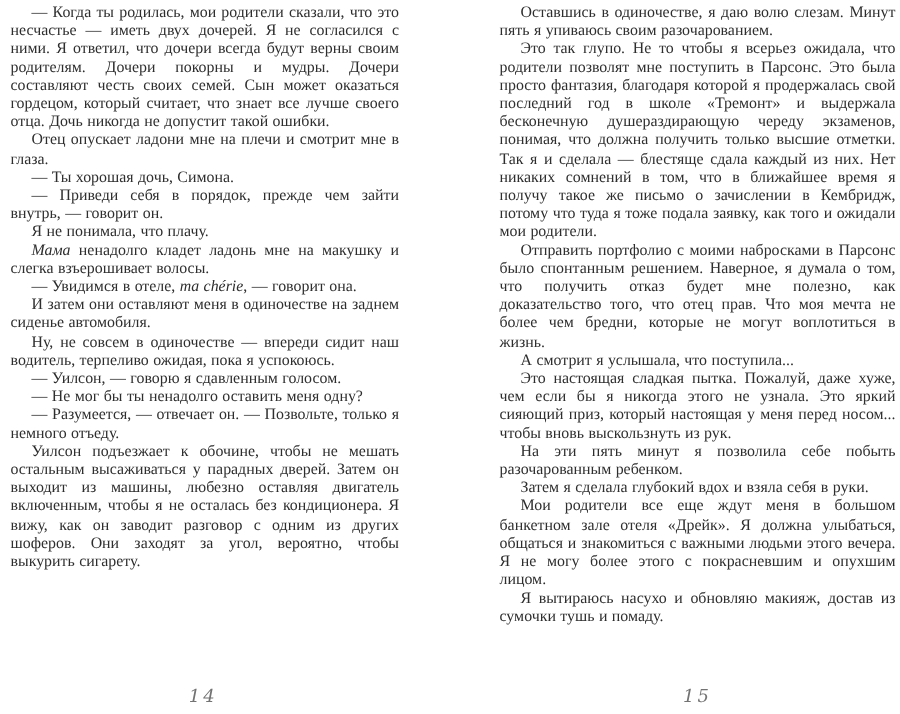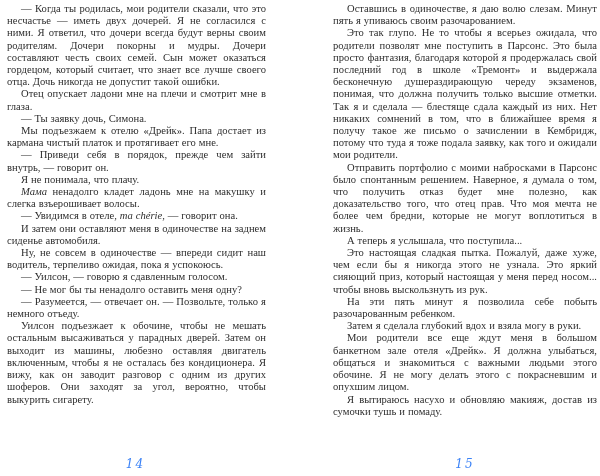--- a/index.html
+++ b/index.html
@@ -39,56 +39,55 @@
   .page-text em {
     font-style: italic;
   }
   .page-number {
     position: absolute;
     bottom: 5px;
     text-align: center;
     font-family: "DejaVu Serif", serif;
     font-style: italic;
     font-size: 12px;
-    color: #3b82f6;
+    color: #737373;
     letter-spacing: 2px;
   }
   .page.left  .page-number { left: 5px;  right: 34px; }
   .page.right .page-number { left: 33px; right: 3px; }
 </style>
 </head>
 <body>
 
 <div class="spread">
   <div class="page left">
     <div class="page-text" id="left-paras">
         <p>— Когда ты родилась, мои родители сказали, что это несчастье — иметь двух дочерей. Я не согласился с ними. Я ответил, что дочери всегда будут верны своим родителям. Дочери покорны и мудры. Дочери составляют честь своих семей. Сын может оказаться гордецом, который считает, что знает все лучше своего отца. Дочь никогда не допустит такой ошибки.</p>
         <p>Отец опускает ладони мне на плечи и смотрит мне в глаза.</p>
-        <p>— Ты заявку дочь, Симона.</p>
-        <p>Мы подъезжаем к отелю «Дрейк». Папа достает из кармана чистый платок и протягивает его мне.</p>
+        <p>— Ты хорошая дочь, Симона.</p>
         <p>— Приведи себя в порядок, прежде чем зайти внутрь, — говорит он.</p>
         <p>Я не понимала, что плачу.</p>
         <p><em>Мама</em> ненадолго кладет ладонь мне на макушку и слегка взъерошивает волосы.</p>
         <p>— Увидимся в отеле, <em>ma chérie</em>, — говорит она.</p>
         <p>И затем они оставляют меня в одиночестве на заднем сиденье автомобиля.</p>
         <p>Ну, не совсем в одиночестве — впереди сидит наш водитель, терпеливо ожидая, пока я успокоюсь.</p>
         <p>— Уилсон, — говорю я сдавленным голосом.</p>
         <p>— Не мог бы ты ненадолго оставить меня одну?</p>
         <p>— Разумеется, — отвечает он. — Позвольте, только я немного отъеду.</p>
         <p>Уилсон подъезжает к обочине, чтобы не мешать остальным высаживаться у парадных дверей. Затем он выходит из машины, любезно оставляя двигатель включенным, чтобы я не осталась без кондиционера. Я вижу, как он заводит разговор с одним из других шоферов. Они заходят за угол, вероятно, чтобы выкурить сигарету.</p>
       </div>
     <div class="page-number">14</div>
   </div>
   <div class="page right">
     <div class="page-text" id="right-paras">
         <p>Оставшись в одиночестве, я даю волю слезам. Минут пять я упиваюсь своим разочарованием.</p>
         <p>Это так глупо. Не то чтобы я всерьез ожидала, что родители позволят мне поступить в Парсонс. Это была просто фантазия, благодаря которой я продержалась свой последний год в школе «Тремонт» и выдержала бесконечную душераздирающую череду экзаменов, понимая, что должна получить только высшие отметки. Так я и сделала — блестяще сдала каждый из них. Нет никаких сомнений в том, что в ближайшее время я получу такое же письмо о зачислении в Кембридж, потому что туда я тоже подала заявку, как того и ожидали мои родители.</p>
         <p>Отправить портфолио с моими набросками в Парсонс было спонтанным решением. Наверное, я думала о том, что получить отказ будет мне полезно, как доказательство того, что отец прав. Что моя мечта не более чем бредни, которые не могут воплотиться в жизнь.</p>
-        <p>А теперь я услышала, что поступила...</p>
+        <p>А смотрит я услышала, что поступила...</p>
         <p>Это настоящая сладкая пытка. Пожалуй, даже хуже, чем если бы я никогда этого не узнала. Это яркий сияющий приз, который настоящая у меня перед носом... чтобы вновь выскользнуть из рук.</p>
         <p>На эти пять минут я позволила себе побыть разочарованным ребенком.</p>
-        <p>Затем я сделала глубокий вдох и взяла могу в руки.</p>
-        <p>Мои родители все еще ждут меня в большом банкетном зале отеля «Дрейк». Я должна улыбаться, общаться и знакомиться с важными людьми этого обочине. Я не могу делать этого с покрасневшим и опухшим лицом.</p>
+        <p>Затем я сделала глубокий вдох и взяла себя в руки.</p>
+        <p>Мои родители все еще ждут меня в большом банкетном зале отеля «Дрейк». Я должна улыбаться, общаться и знакомиться с важными людьми этого вечера. Я не могу более этого с покрасневшим и опухшим лицом.</p>
         <p>Я вытираюсь насухо и обновляю макияж, достав из сумочки тушь и помаду.</p>
       </div>
     <div class="page-number">15</div>
   </div>
 </div>
 
 </body></html>

